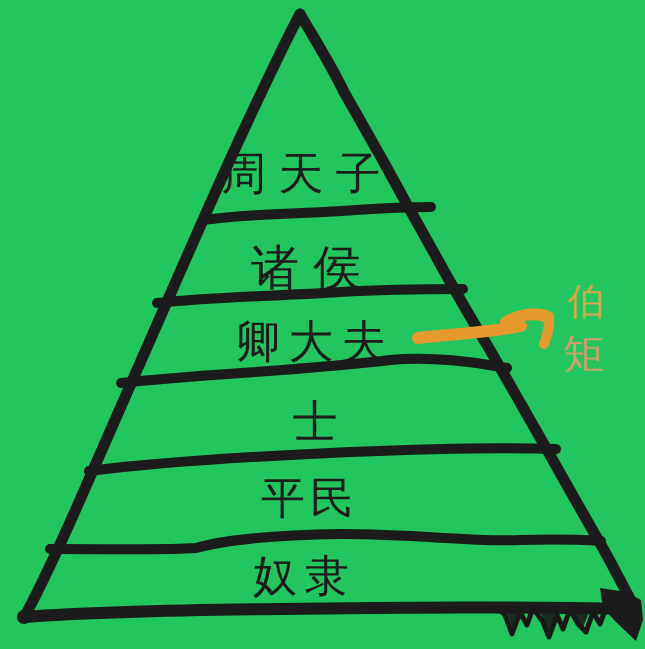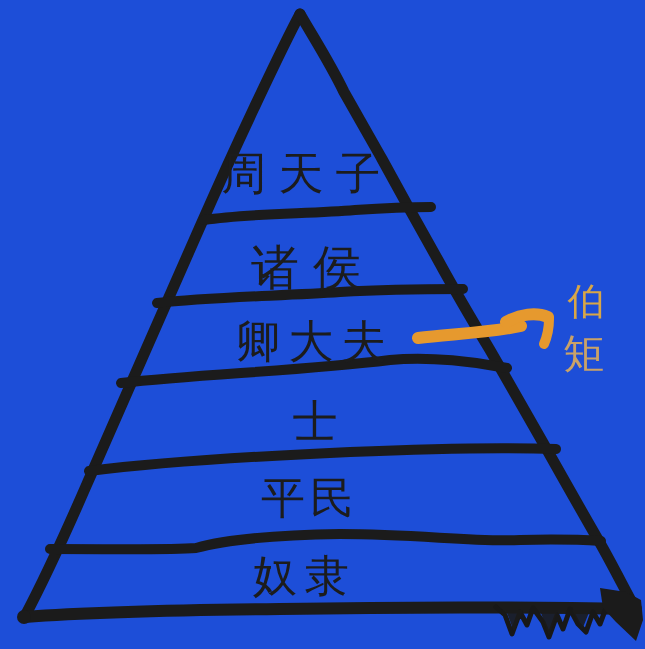--- a/index.html
+++ b/index.html
@@ -10,21 +10,21 @@
   body {
     width: 645px;
     height: 649px;
     overflow: hidden;
     font-family: "DejaVu Sans", sans-serif;
   }
   .canvas {
     position: relative;
     width: 645px;
     height: 649px;
-    background: #1d4ed8;
+    background: #22c55e;
   }
   svg { display: block; }
   .ink {
     stroke: #1b1b1b;
     fill: none;
     stroke-linecap: round;
     stroke-linejoin: round;
   }
   .level-label {
     font-family: "DejaVu Sans", sans-serif;

